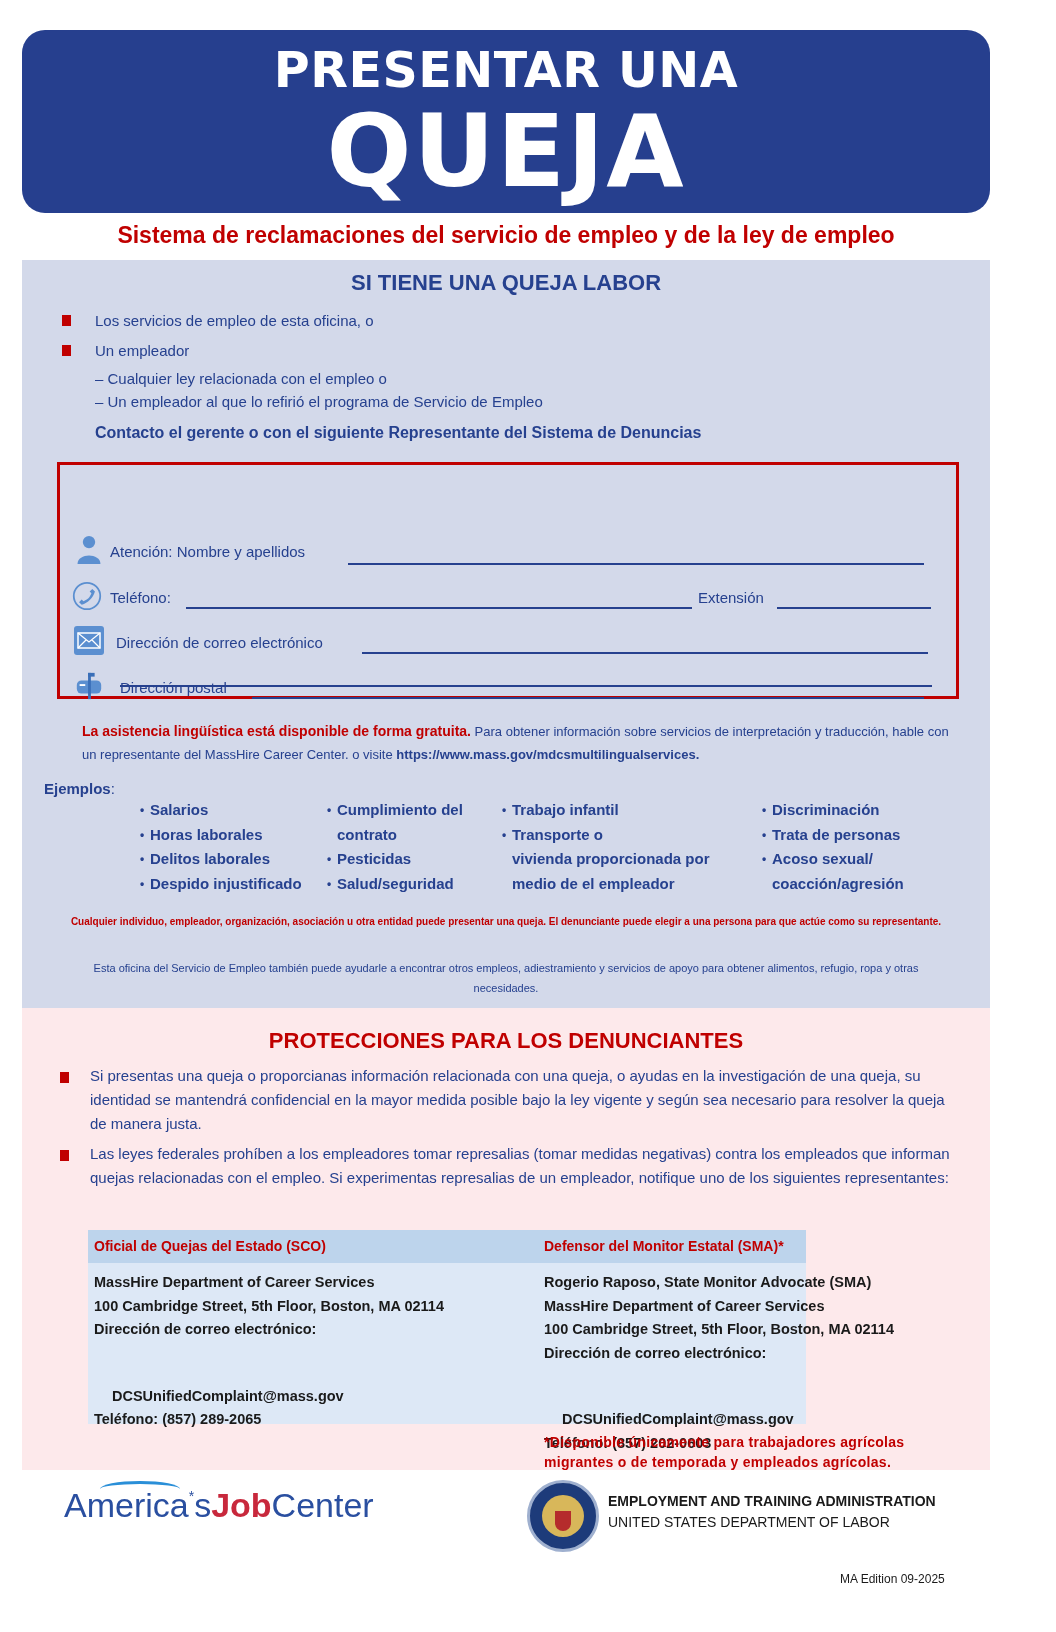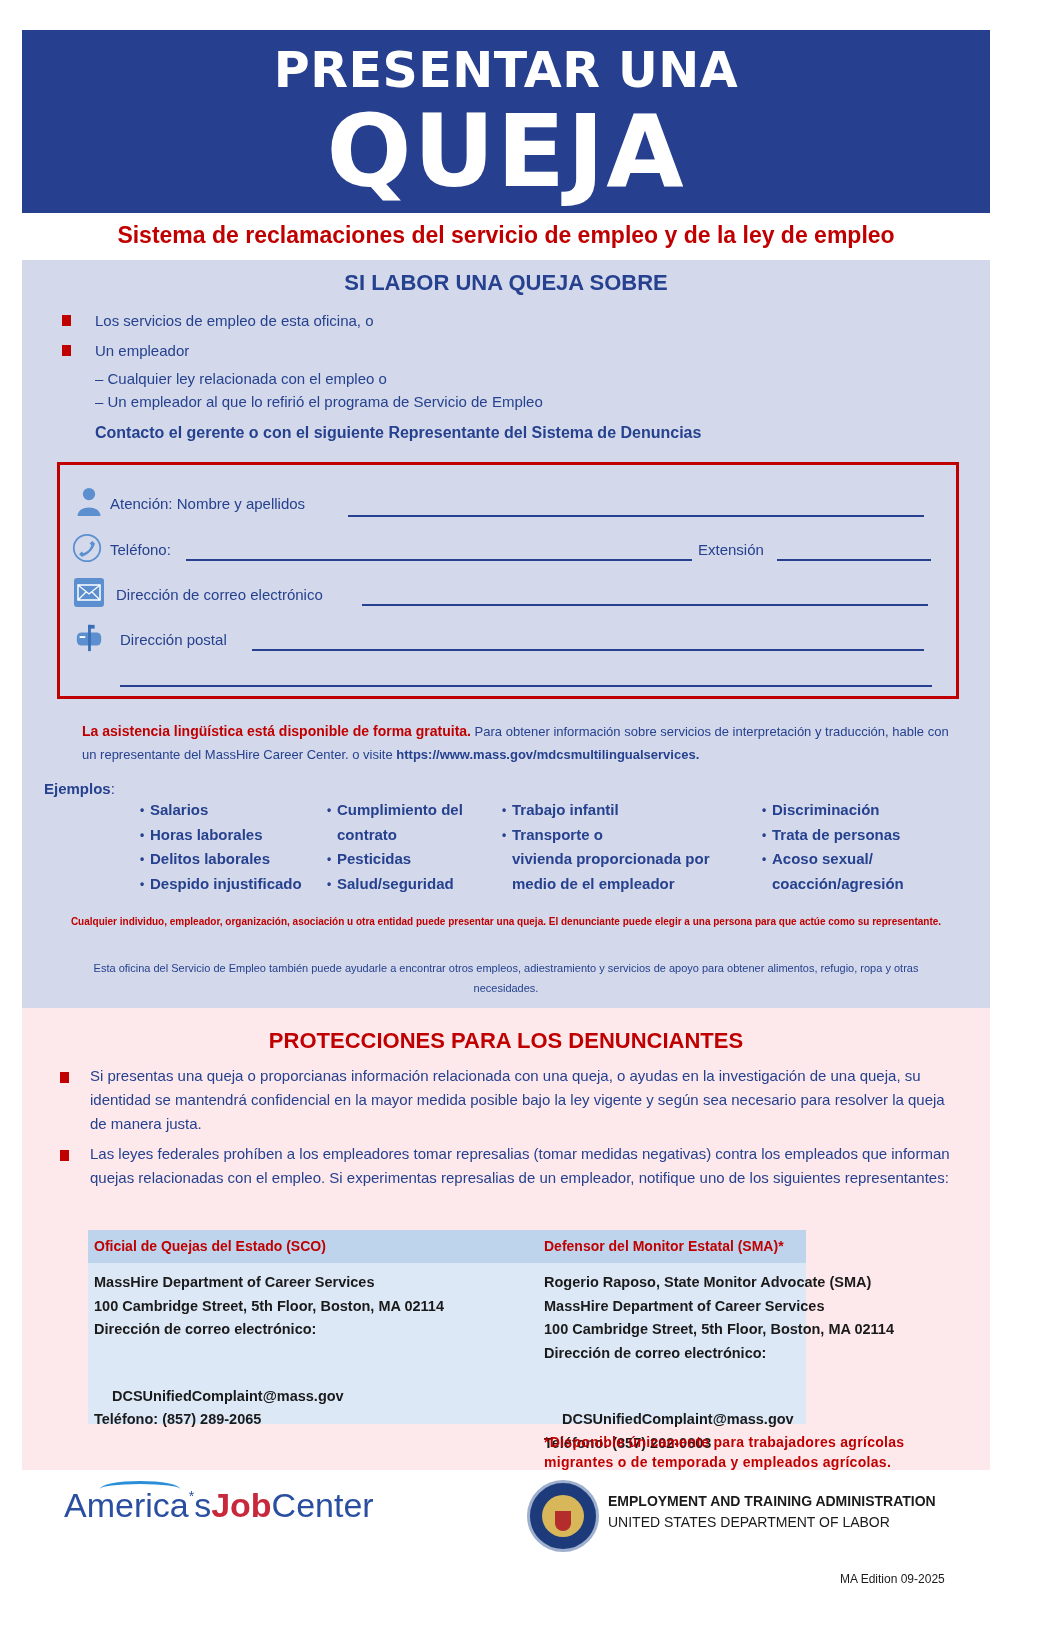--- a/index.html
+++ b/index.html
@@ -1,21 +1,21 @@
 <!DOCTYPE html>
 <html><head>
   <meta charset="utf-8">
   <style>
     * { box-sizing: border-box; margin: 0; padding: 0; }
     html, body { width: 1056px; height: 1632px; background: #ffffff; }
     body { font-family: "Liberation Sans", sans-serif; color: #26418f; position: relative; overflow: hidden; }
 
     .banner {
       position: absolute; left: 22px; top: 30px; width: 968px; height: 183px;
-      background: #263f8e; color: #ffffff; text-align: center;
+      background: #263f8e; color: #ffffff; text-align: center; border-radius: 23px;
     }
     .banner .line1 { position: absolute; left: 0; right: 0; top: 12px; font-size: 49px; font-weight: bold; letter-spacing: 0.5px; font-family: "DejaVu Sans", sans-serif; }
     .banner .line2 { position: absolute; left: 0; right: 0; top: 62px; font-size: 100px; font-weight: bold; letter-spacing: 2px; font-family: "DejaVu Sans", sans-serif; line-height: 120px; }
 
     .subtitle {
       position: absolute; left: 22px; top: 222px; width: 968px; text-align: center;
       color: #c00000; font-weight: bold; font-size: 23px;
     }
 
     .blue-section {
@@ -33,21 +33,21 @@
     .bullet-row { position: absolute; left: 40px; font-size: 15px; color: #26418f; }
     .bullet-sq { position: absolute; left: 0; top: 3px; width: 9px; height: 11px; background: #c00000; }
     .bullet-text { position: absolute; left: 33px; white-space: nowrap; }
     .dash-row { position: absolute; left: 73px; font-size: 15px; color: #26418f; white-space: nowrap; }
     .contact-heading { position: absolute; left: 73px; top: 164px; font-size: 16px; font-weight: bold; color: #26418f; white-space: nowrap; }
 
     .form-box {
       position: absolute; left: 35px; top: 202px; width: 902px; height: 237px;
       border: 3px solid #c00000;
     }
-    .form-row { position: absolute; left: 0; right: 8px; height: 32px; }
+    .form-row { position: absolute; left: 0; right: 8px; height: 32px; margin-top: 48px; }
     .form-icon { position: absolute; left: 14px; width: 30px; height: 30px; }
     .form-label { position: absolute; font-size: 15px; color: #26418f; white-space: nowrap; }
     .form-line { position: absolute; height: 2px; background: #26418f; }
 
     .lang-note { position: absolute; left: 60px; top: 460px; width: 880px; font-size: 13px; line-height: 23px; color: #26418f; text-align: left; }
     .lang-note .red { color: #c00000; font-weight: bold; font-size: 14px; }
     .lang-note b { color: #26418f; }
 
     .ejemplos-label { position: absolute; left: 22px; top: 520px; font-size: 15px; color: #26418f; }
     .ejemplos-label b { font-weight: bold; }
@@ -89,21 +89,21 @@
 <body>
 
 <div class="banner">
   <div class="line1">PRESENTAR UNA</div>
   <div class="line2">QUEJA</div>
 </div>
 
 <div class="subtitle">Sistema de reclamaciones del servicio de empleo y de la ley de empleo</div>
 
 <div class="blue-section">
-  <div class="h-center sec-title-blue">SI LABOR UNA QUEJA SOBRE</div>
+  <div class="h-center sec-title-blue">SI TIENE UNA QUEJA LABOR</div>
 
   <div class="bullet-row" style="top:52px;">
     <span class="bullet-sq"></span>
     <span class="bullet-text">Los servicios de empleo de esta oficina, o</span>
   </div>
   <div class="bullet-row" style="top:82px;">
     <span class="bullet-sq"></span>
     <span class="bullet-text">Un empleador</span>
   </div>
   <div class="dash-row" style="top:110px;">– Cualquier ley relacionada con el empleo o</div>

